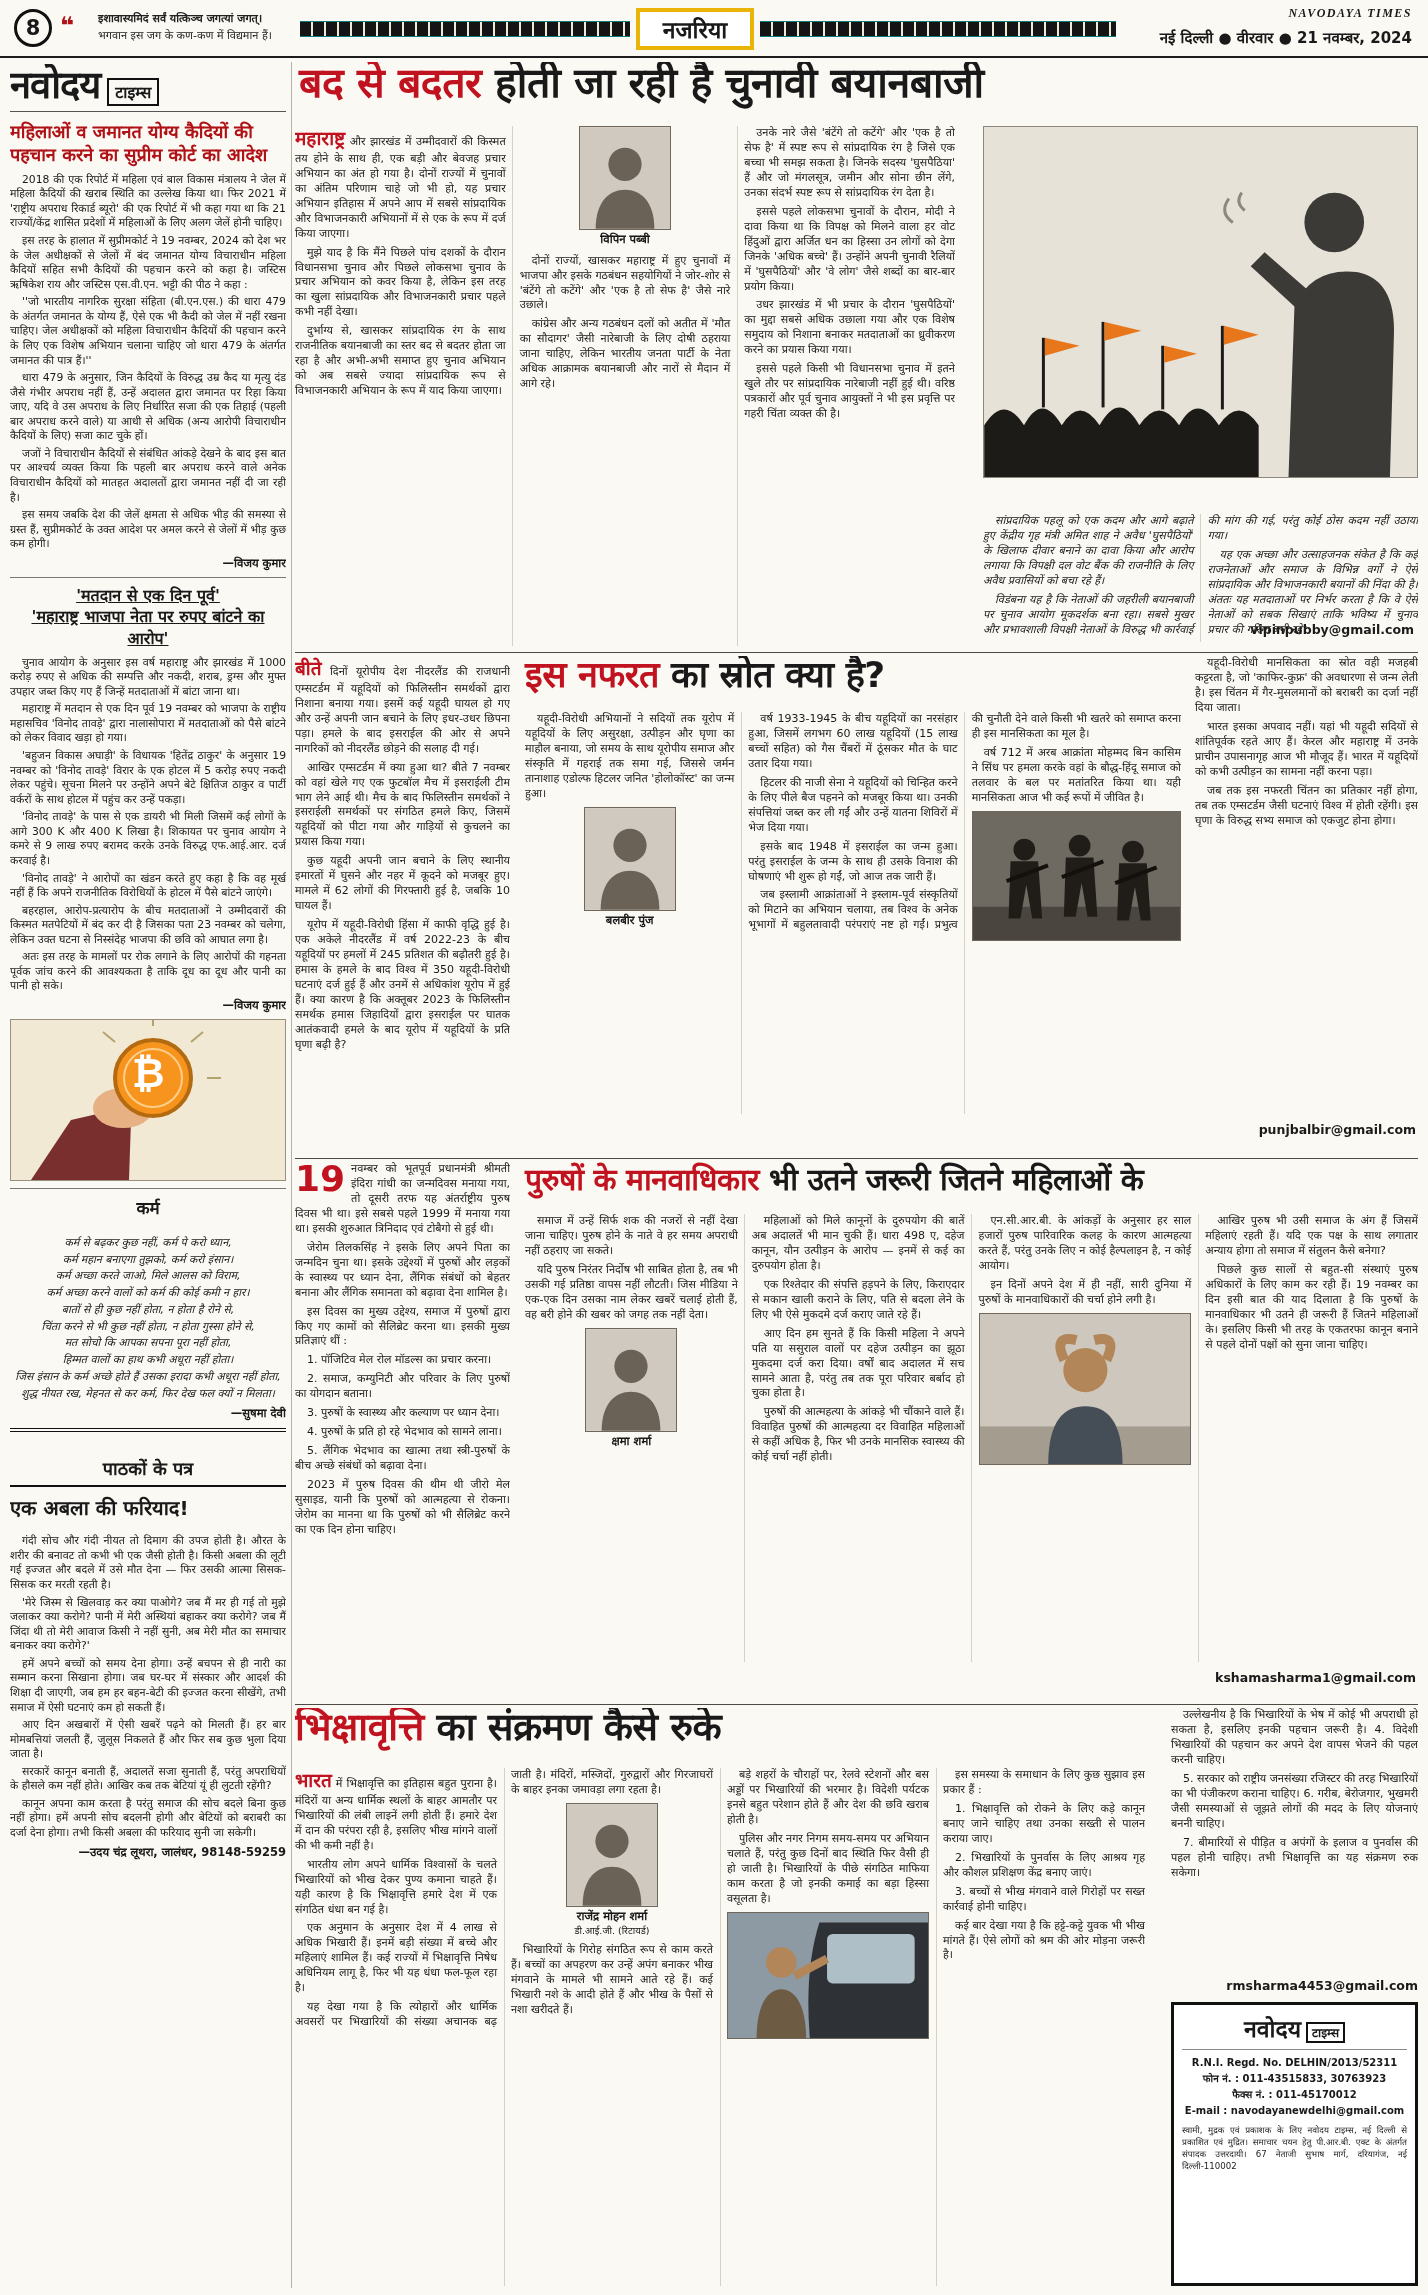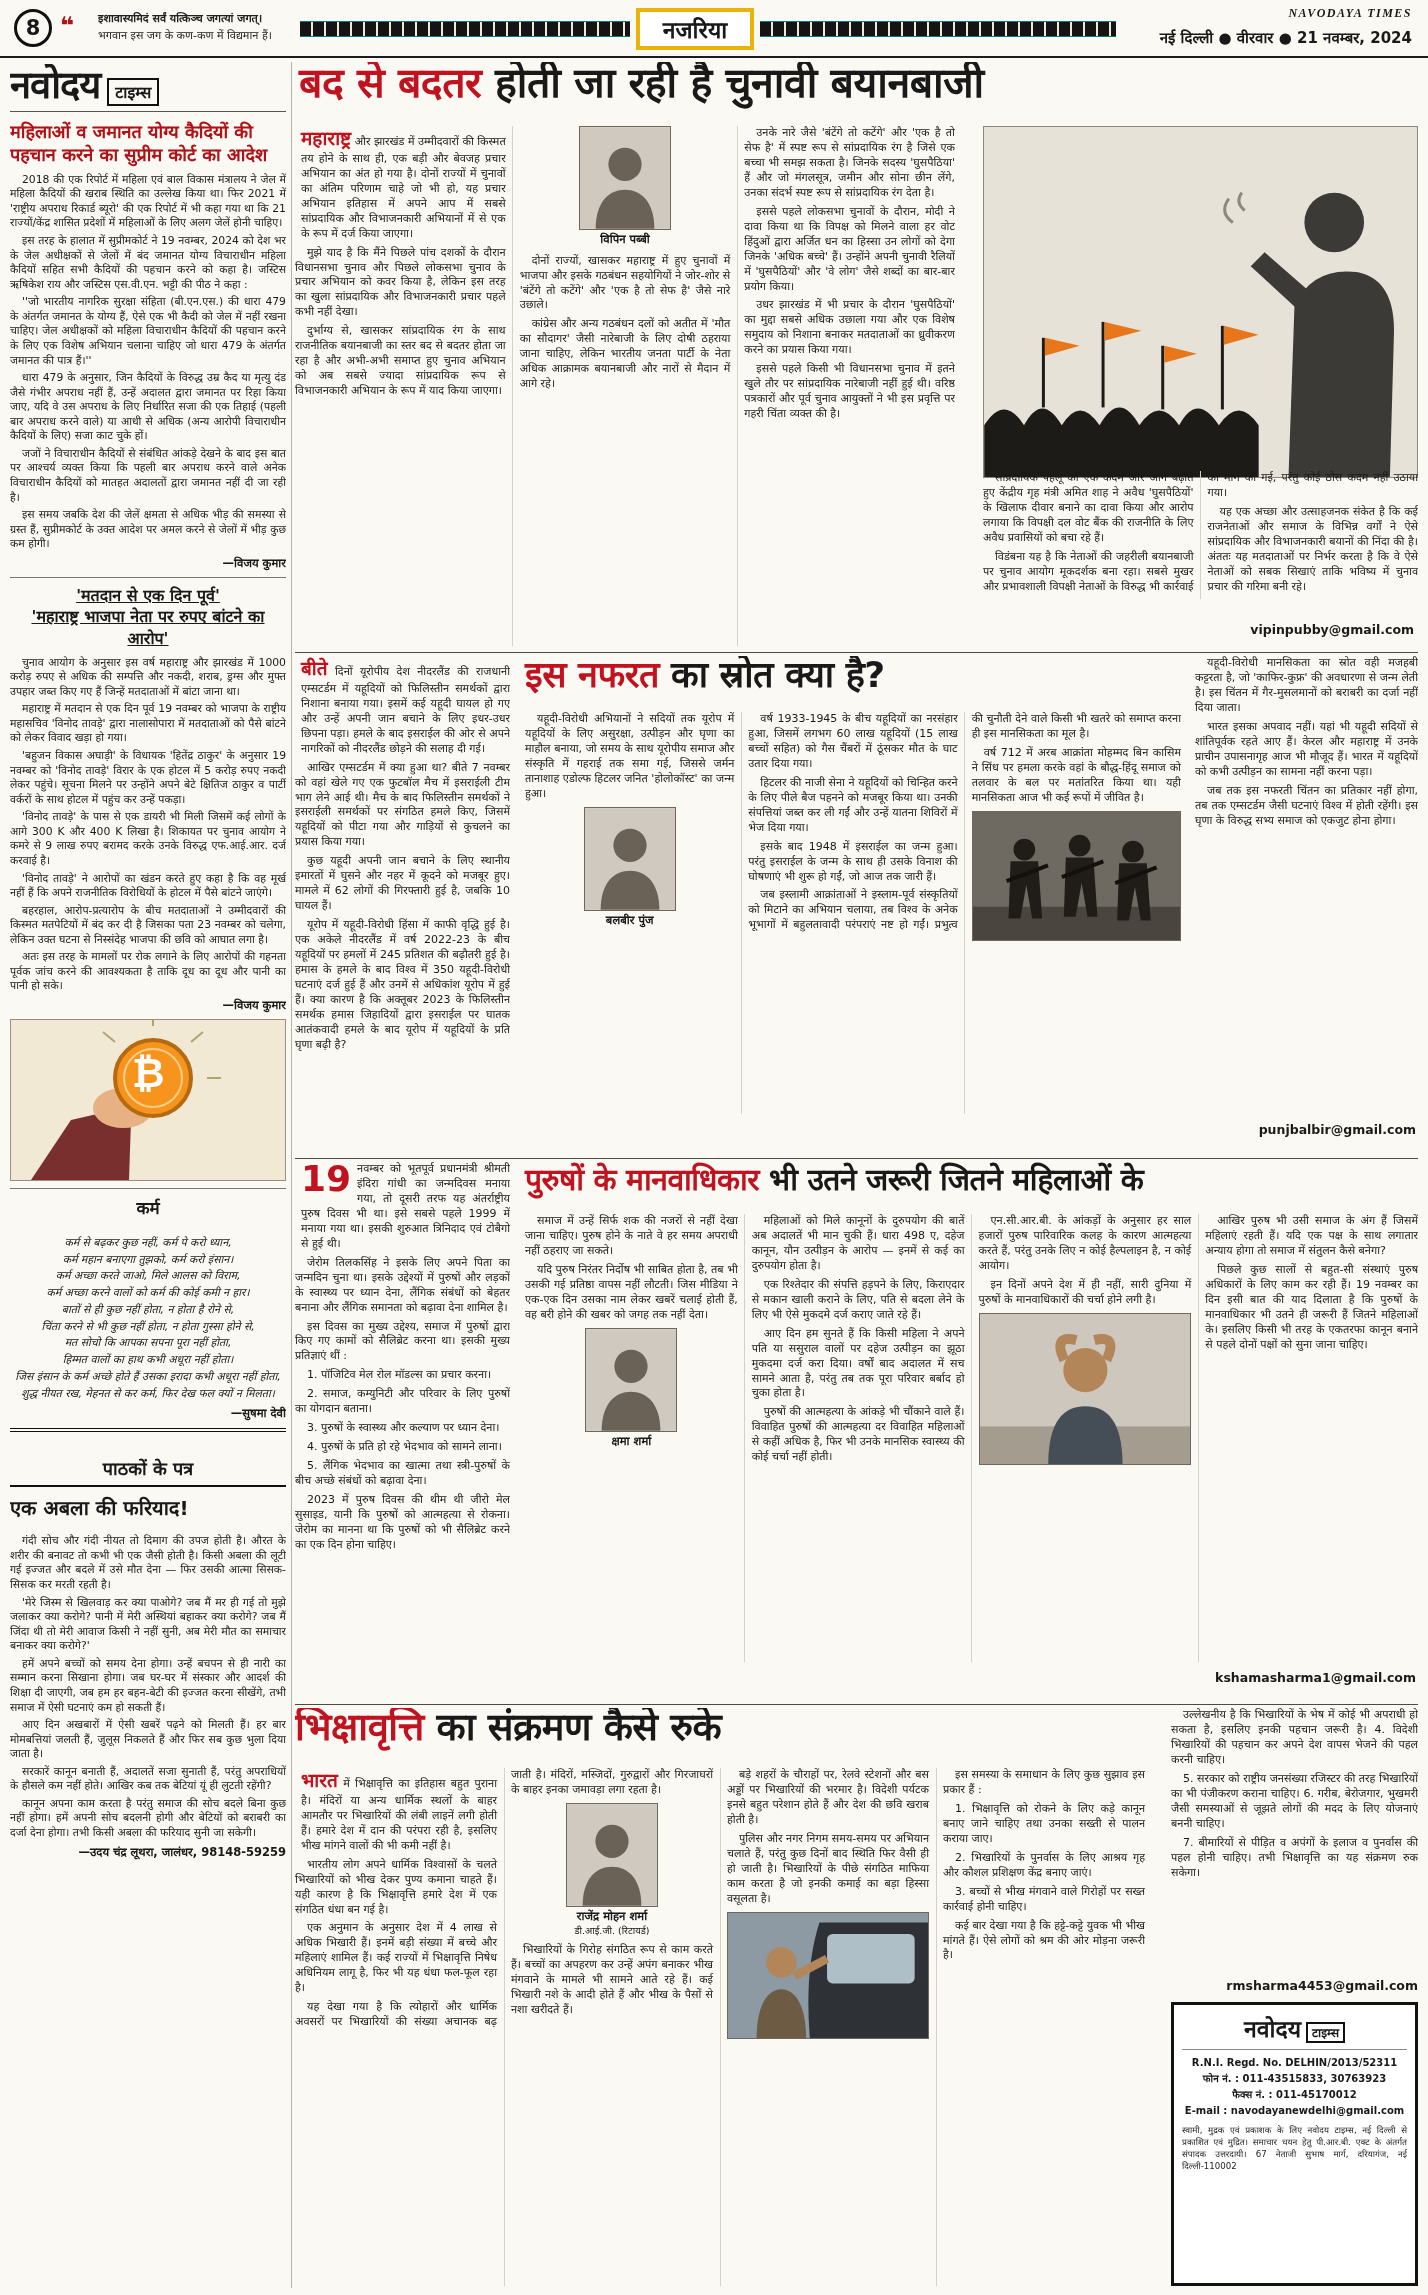--- a/index.html
+++ b/index.html
@@ -52,21 +52,21 @@
   .band { position:absolute; overflow:hidden; }
   .band1 { left:295px; top:62px; width:1123px; height:588px; }
   .band2 { left:295px; top:656px; width:1123px; height:498px; }
   .band3 { left:295px; top:1162px; width:1123px; height:538px; }
   .band4 { left:295px; top:1708px; width:1123px; height:580px; }
   .headline { font-weight:bold; line-height:1.05; letter-spacing:-0.5px; }
   .headline .accent { color:#c1121f;margin-top:33px; }
   .b1-headline { position:absolute; left:4px; top:0; width:1115px; font-size:41px; }
   .b1-left  { position:absolute; left:0;   top:64px;  width:660px; height:520px; column-count:3; }
   .b1-illus { position:absolute; left:688px; top:64px; width:435px; height:352px; border:1px solid #8d887e; background:#e6e2d8; }
-  .b1-right { position:absolute; left:688px; top:409px; width:435px; height:128px; column-count:2; }
+  .b1-right { position:absolute; left:688px; top:452px; width:435px; height:128px; column-count:2;font-style:italic; }
   .b1-email { position:absolute; right:4px; top:560px; }
   .b2-col1    { position:absolute; left:0; top:0; width:215px; height:498px; }
   .b2-headline{ position:absolute; left:230px; top:0; width:656px; font-size:36px; }
   .b2-mid     { position:absolute; left:230px; top:56px; width:656px; height:402px; column-count:3; }
   .b2-right   { position:absolute; left:900px; top:0; width:223px; height:458px; }
   .b2-email   { position:absolute; right:2px; top:466px; }
   .b3-col1    { position:absolute; left:0; top:0; width:215px; height:538px; }
   .b3-headline{ position:absolute; left:230px; top:2px; width:893px; font-size:30px; }
   .b3-body    { position:absolute; left:230px; top:52px; width:893px; height:448px; column-count:4; }
   .b3-email   { position:absolute; right:2px; top:508px; }
@@ -77,21 +77,21 @@
   .imprint    { position:absolute; left:876px; top:294px; width:247px; height:284px; border:3px solid #111; background:#fff;
                 padding:7px 8px; text-align:center; }
   .imprint-logo { display:flex; justify-content:center; align-items:baseline; gap:5px; border-bottom:1px solid #888; padding-bottom:5px; margin-bottom:5px; }
   .imprint-logo .main { font-size:23px; font-weight:bold; }
   .imprint-logo .sub  { font-size:12px; font-weight:bold; border:2px solid #111; padding:0 4px; }
   .imprint-line { font-size:10px; font-weight:bold; line-height:1.6; }
   .imprint-small { font-size:8.6px; line-height:1.4; margin-top:5px; text-align:justify; color:#222; }
   
   .article-body { column-gap:14px; column-rule:1px solid #d8d1c3; text-align:justify; font-size:11px; line-height:1.36; overflow:hidden; }
   .article-body p { margin-bottom:4px; text-indent:12px; }
-  .article-body p.lead-para { text-indent:0;margin-left:6px; }
+  .article-body p.lead-para { text-indent:0; }
   .dropword { color:#c1121f; font-weight:bold; font-size:19px; }
   .dropnum  { float:left; color:#c1121f; font-weight:bold; font-size:36px; line-height:0.85; padding:2px 6px 0 0; }
   .figure { break-inside:avoid; -webkit-column-break-inside:avoid; margin:5px auto 6px; text-align:center; }
   .headshot { width:92px; height:104px; margin:0 auto; border:1px solid #6f675b; display:block; }
   .fig-name { font-weight:bold; font-size:11.5px; margin-top:2px; }
   .fig-role { font-size:9.5px; }
   .photo { display:block; width:100%; border:1px solid #6f675b; }
   .email { font-weight:bold; font-size:12.5px; color:#1b1b1b; }
 </style>
 </head>

